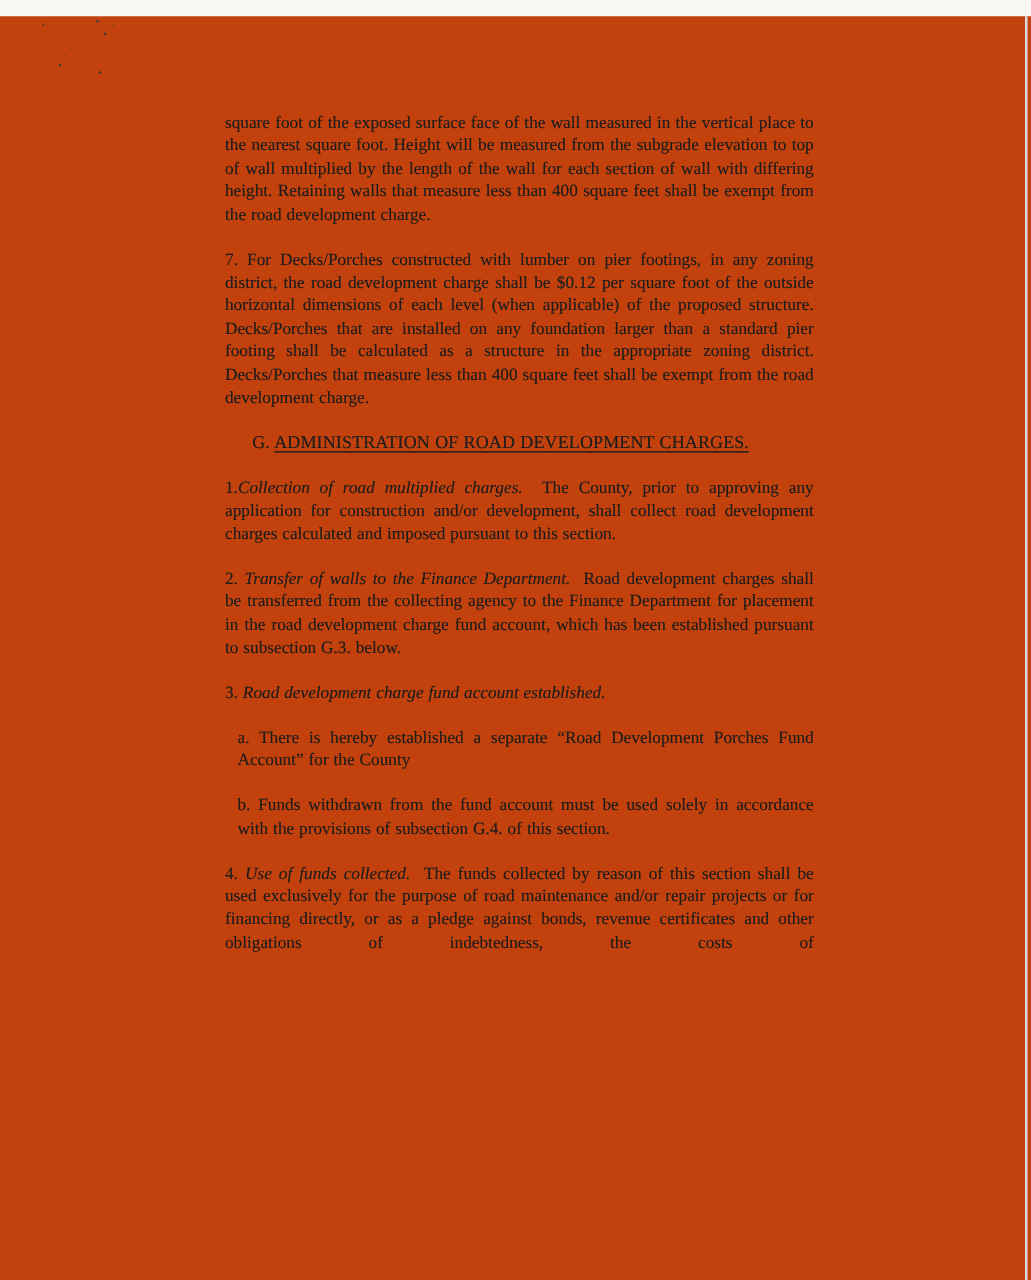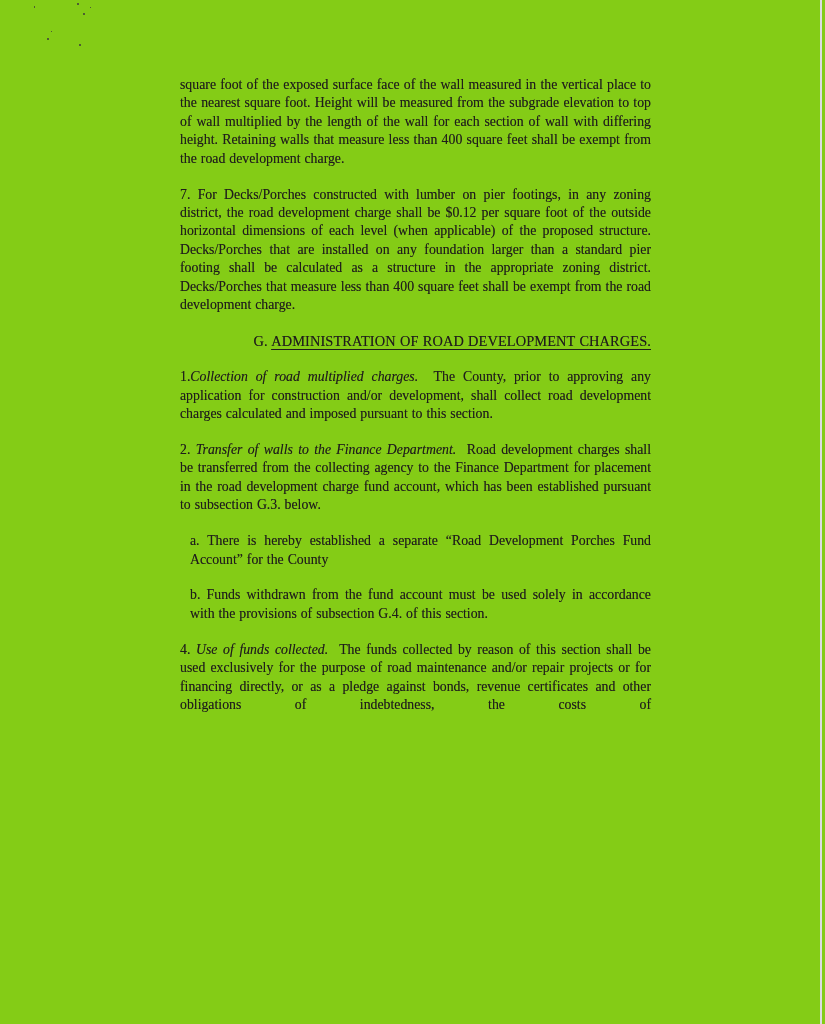--- a/index.html
+++ b/index.html
@@ -4,21 +4,22 @@
 <style>
   html, body { margin: 0; padding: 0; }
   body {
     width: 825px; height: 1024px;
     background: #f8f7f4;
     position: relative;
     overflow: hidden;
   }
   .scan-page {
     position: absolute; inset: 0;
-    background: #84cc16;
+    background: #c2410c;
+    margin-top: 13px;
   }
   .edge-line {
     position: absolute; top: 0; right: 3px;
     width: 2px; height: 1024px;
     background: #dcdcdf;
   }
   .speck {
     position: absolute;
     background: #3b3b3b;
     border-radius: 50%;
@@ -47,21 +48,21 @@
     text-align: justify;
     word-spacing: 0.5px;
   }
   .para.sub {
     margin-left: 40px;
     width: 461px;
   }
   .para.heading {
     margin-left: 0;
     width: 501px;
-    text-align: right;
+    text-align: center;
     font-size: 14.4px;
     letter-spacing: 0.1px;
     margin-bottom: 18px;
   }
   .para.cont { text-align-last: justify; }
   .it { font-style: italic; }
   .ul { text-decoration: underline; text-underline-offset: 2.5px; }
 </style>
 </head>
 <body>
@@ -82,20 +83,21 @@
 
     <p class="para"><span>7. For Decks/Porches constructed with lumber on pier footings, in any zoning district, the road development charge shall be $0.12 per square foot of the outside horizontal dimensions of each level (when applicable) of the proposed structure. Decks/Porches that are installed on any foundation larger than a standard pier footing shall be calculated as a structure in the appropriate zoning district. Decks/Porches that measure less than 400 square feet shall be exempt from the road development charge.</span></p>
 
 
     <p class="para heading"><span>G. </span><span class="ul">ADMINISTRATION OF ROAD DEVELOPMENT CHARGES.</span></p>
 
     <p class="para"><span>1.</span><span class="it">Collection of road multiplied charges.</span><span>&nbsp; The County, prior to approving any application for construction and/or development, shall collect road development charges calculated and imposed pursuant to this section.</span></p>
 
     <p class="para"><span>2. </span><span class="it">Transfer of walls to the Finance Department.</span><span>&nbsp; Road development charges shall be transferred from the collecting agency to the Finance Department for placement in the road development charge fund account, which has been established pursuant to subsection G.3. below.</span></p>
 
+    <p class="para"><span>3. </span><span class="it">Road development charge fund account established.</span></p>
 
     <p class="para sub"><span>a. There is hereby established a separate “Road Development Porches Fund Account” for the County</span></p>
 
     <p class="para sub"><span>b. Funds withdrawn from the fund account must be used solely in accordance with the provisions of subsection G.4. of this section.</span></p>
 
 
     <p class="para cont"><span>4. </span><span class="it">Use of funds collected.</span><span>&nbsp; The funds collected by reason of this section shall be used exclusively for the purpose of road maintenance and/or repair projects or for financing directly, or as a pledge against bonds, revenue certificates and other obligations of indebtedness, the costs of</span></p>
 
   </div>
 

